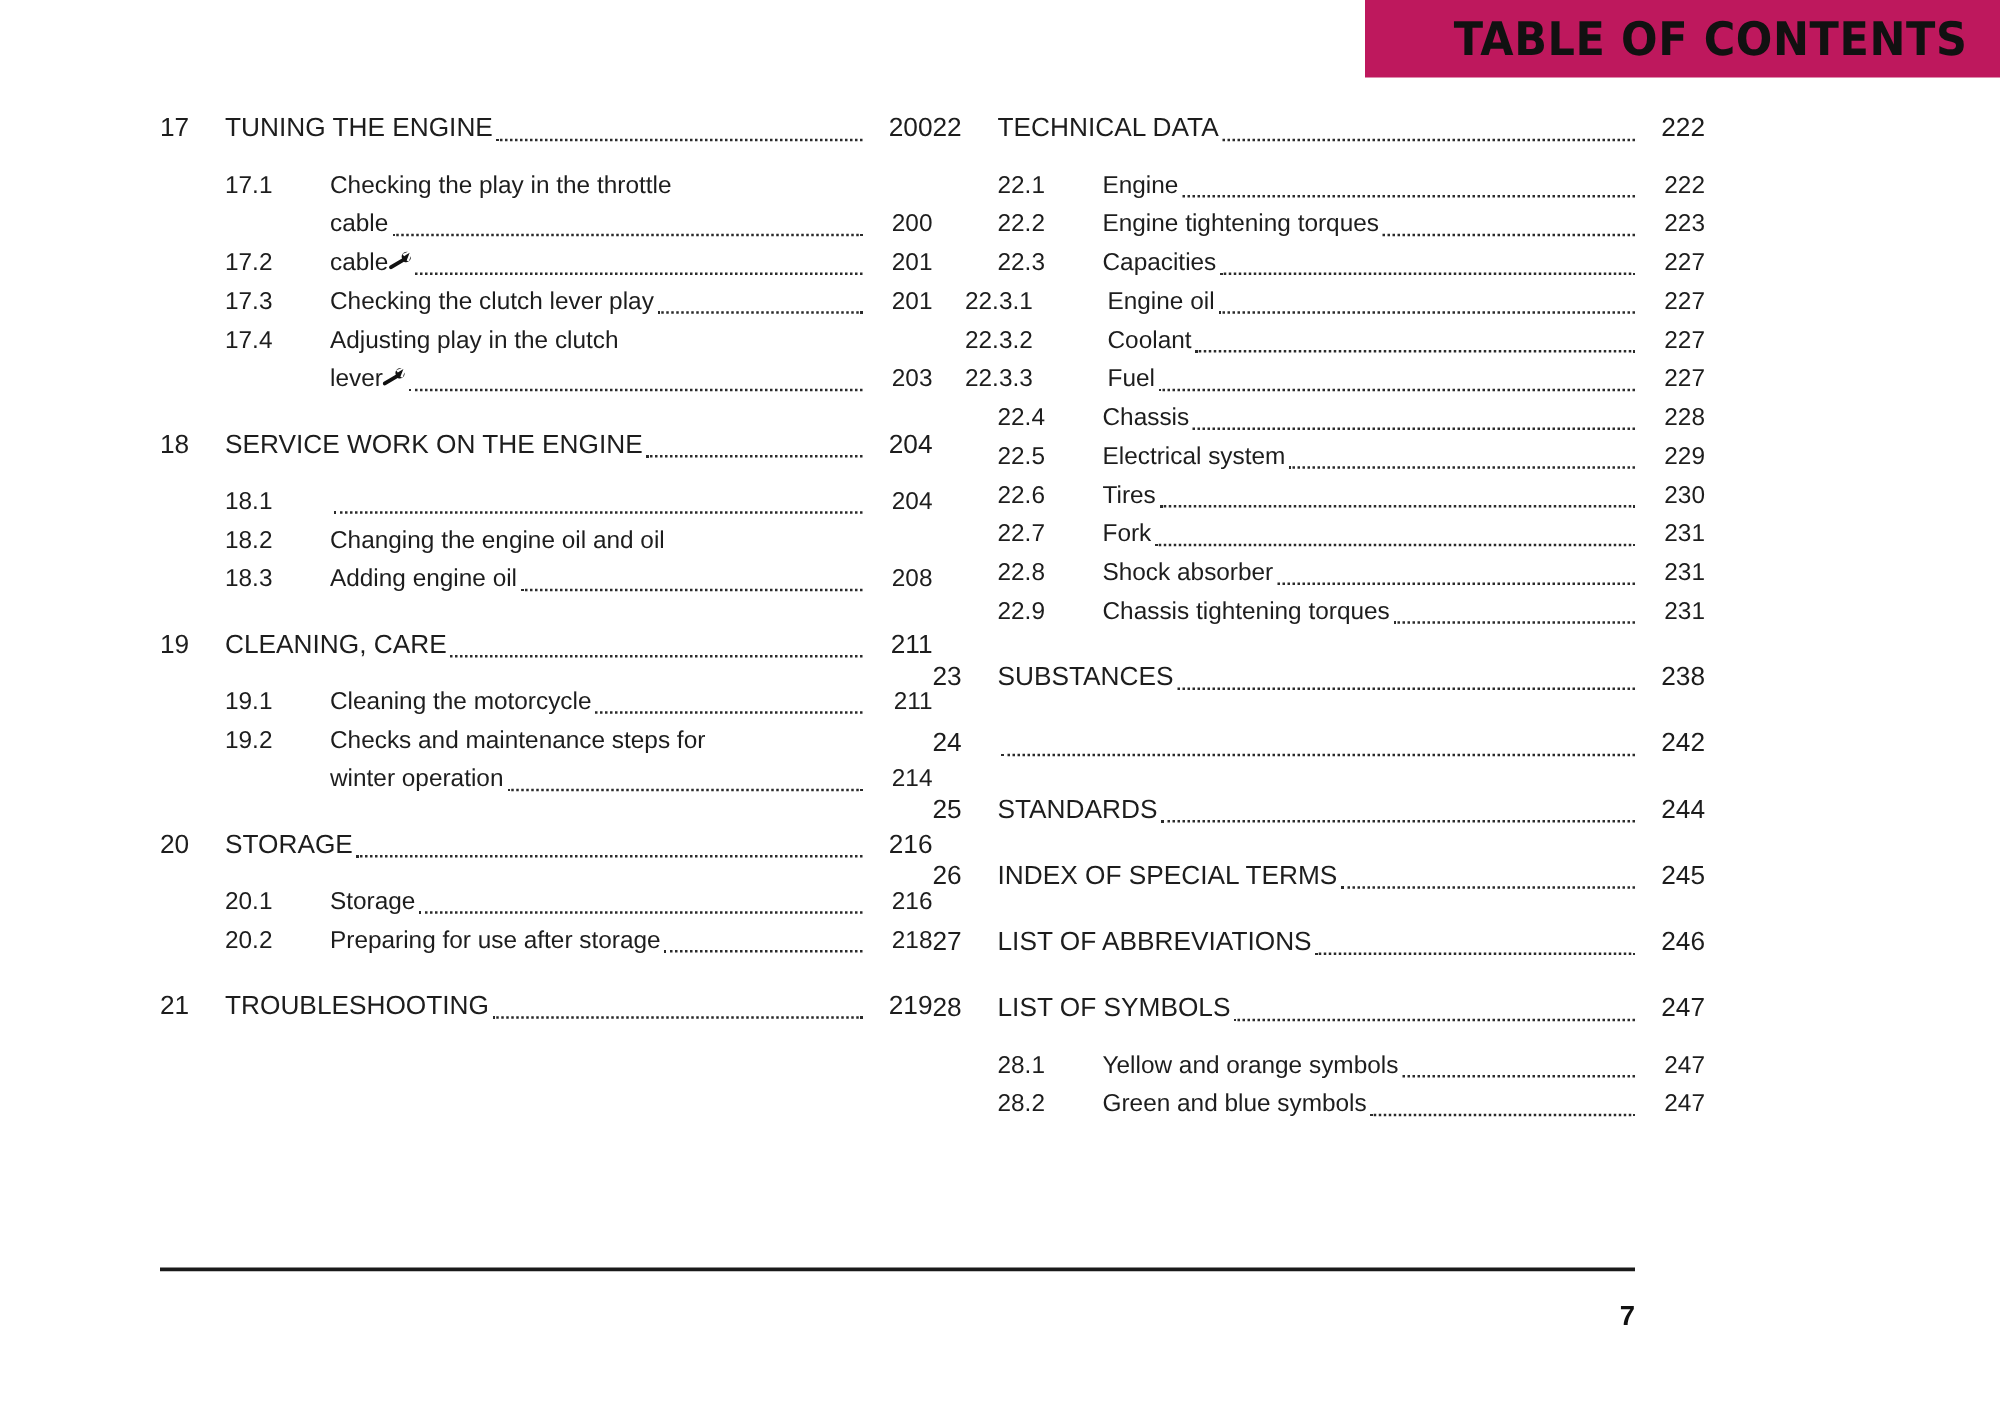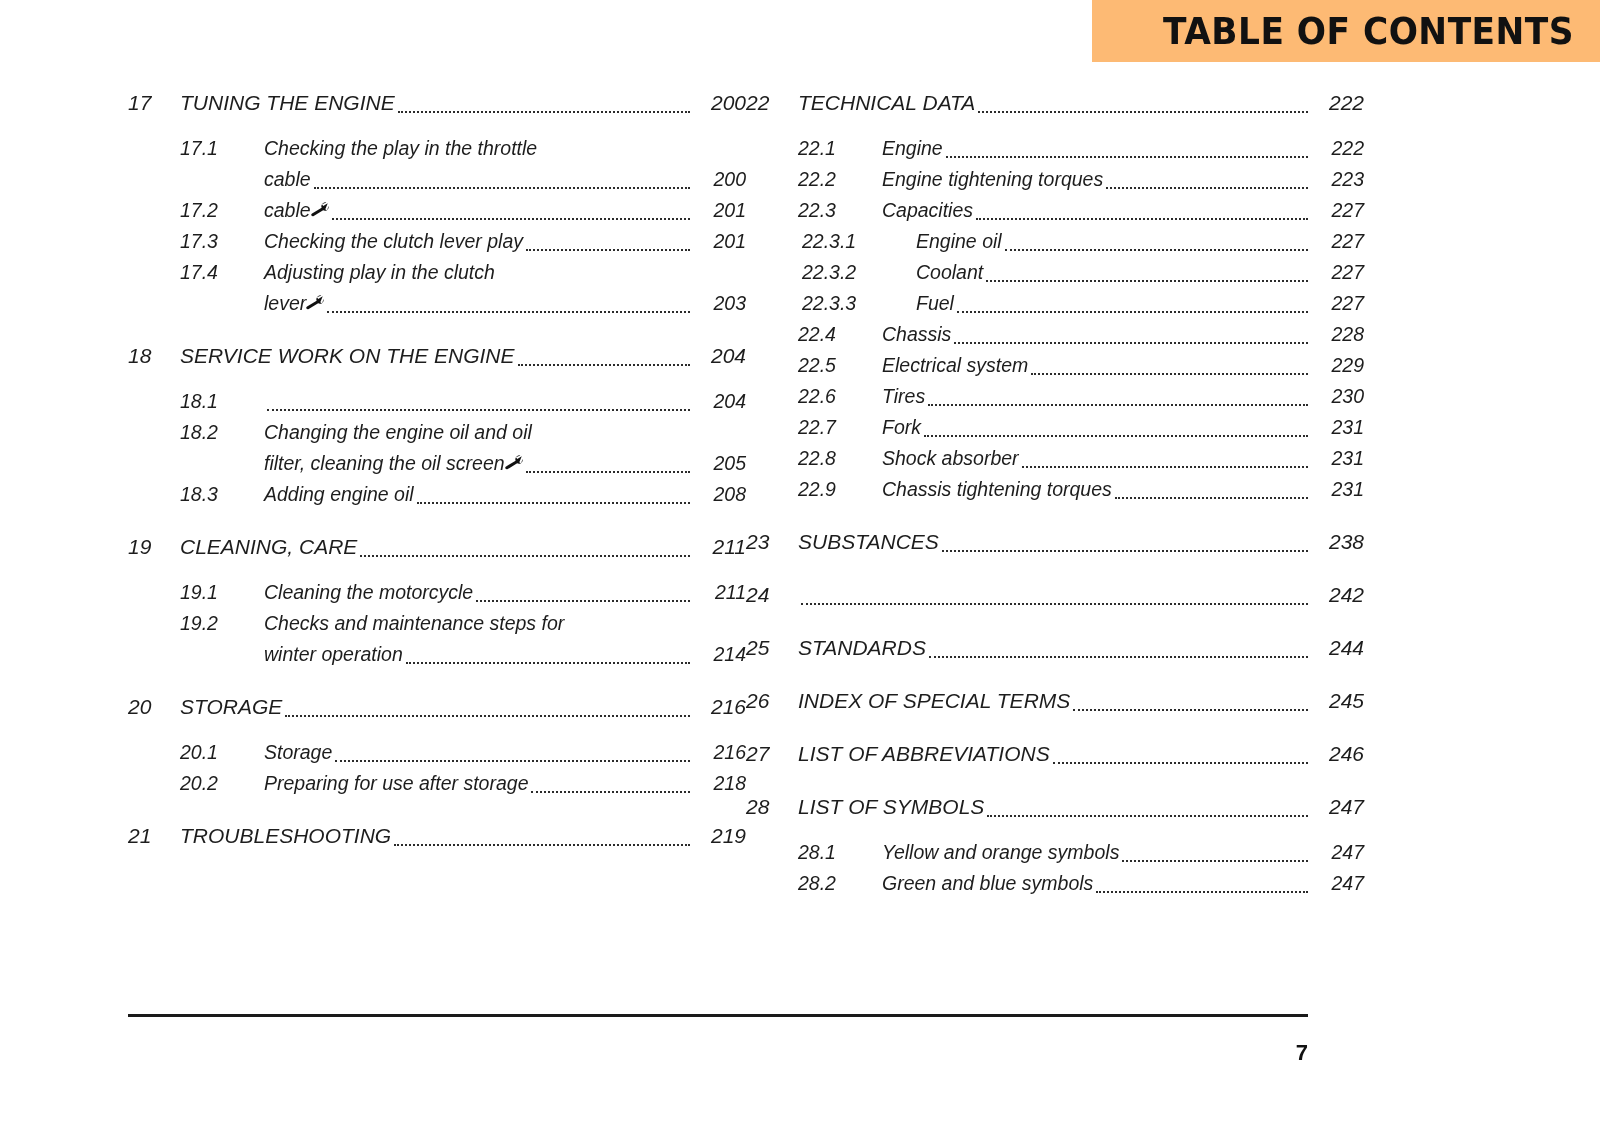--- a/index.html
+++ b/index.html
@@ -16,21 +16,21 @@
     overflow: hidden;
   }
 
   
   .header-banner {
     position: absolute;
     top: 0;
     left: 1092px;
     width: 508px;
     height: 62px;
-    background: #fdba74;
+    background: #be185d;
     display: flex;
     align-items: center;
     justify-content: flex-end;
     box-sizing: border-box;
     padding-right: 26px;
   }
   .header-banner .title {
     font-family: "DejaVu Sans", sans-serif;
     font-weight: bold;
     font-size: 37px;
@@ -57,37 +57,36 @@
   .col-left { margin-left: 128px; }
   .col-right { margin-left: 0px; }
 
   
   .entry {
     display: flex;
     align-items: flex-start;
     font-size: 19.5px;
     line-height: 31px;
     color: #1d1d1d;
-    font-style: italic;
   }
   .entry.level1 {
     font-size: 21px;
     line-height: 33px;
   }
   .entry.level1 .num {
     width: 52px;
     flex: 0 0 52px;
   }
   .entry.level2 .num,
   .entry.level3 .num {
     width: 84px;
     flex: 0 0 84px;
   }
   .entry.level2 { margin-left: 52px; }
-  .entry.level3 { margin-left: 56px; }
+  .entry.level3 { margin-left: 26px; }
   .entry.level3 .label { padding-left: 30px; }
 
   .num {
     white-space: nowrap;
   }
   .mid {
     flex: 1 1 auto;
     display: flex;
     align-items: baseline;
     min-width: 0;
@@ -224,28 +223,20 @@
         <span class="num">18.1</span>
         <span class="mid">
           <span class="dots"></span>
           <span class="page">204</span>
         </span>
       </div>
       <div class="entry level2">
         <span class="num">18.2</span>
         <span class="textwrap">
           <span class="line-a"><span class="label">Changing the engine oil and oil</span></span>
-          <span class="line-b">
-            <span class="tail">filter, cleaning the oil screen</span>
-            <span class="wrenchicon"><svg viewBox="0 0 20 16" width="18" height="15" xmlns="http://www.w3.org/2000/svg">
-                <path d="M18.6 1.0 L13.6 4.0 L12.2 2.2 L17.0 0.2 C16.0 -0.1 14.7 0.0 13.6 0.7 C11.7 1.9 11.0 4.2 11.8 6.0 L1.2 12.4 C0.3 12.9 0.0 14.0 0.5 14.8 C1.0 15.6 2.1 15.8 3.0 15.3 L13.5 8.9 C15.2 9.9 17.5 9.5 18.8 7.7 C19.6 6.6 19.8 5.3 19.5 4.2 L17.8 9.0 L15.9 7.8 Z" fill="#111111"></path>
-              </svg></span>
-            <span class="dots"></span>
-            <span class="page">205</span>
-          </span>
         </span>
       </div>
       <div class="entry level2">
         <span class="num">18.3</span>
         <span class="mid">
           <span class="label">Adding engine oil</span>
           <span class="dots"></span>
           <span class="page">208</span>
         </span>
       </div>

